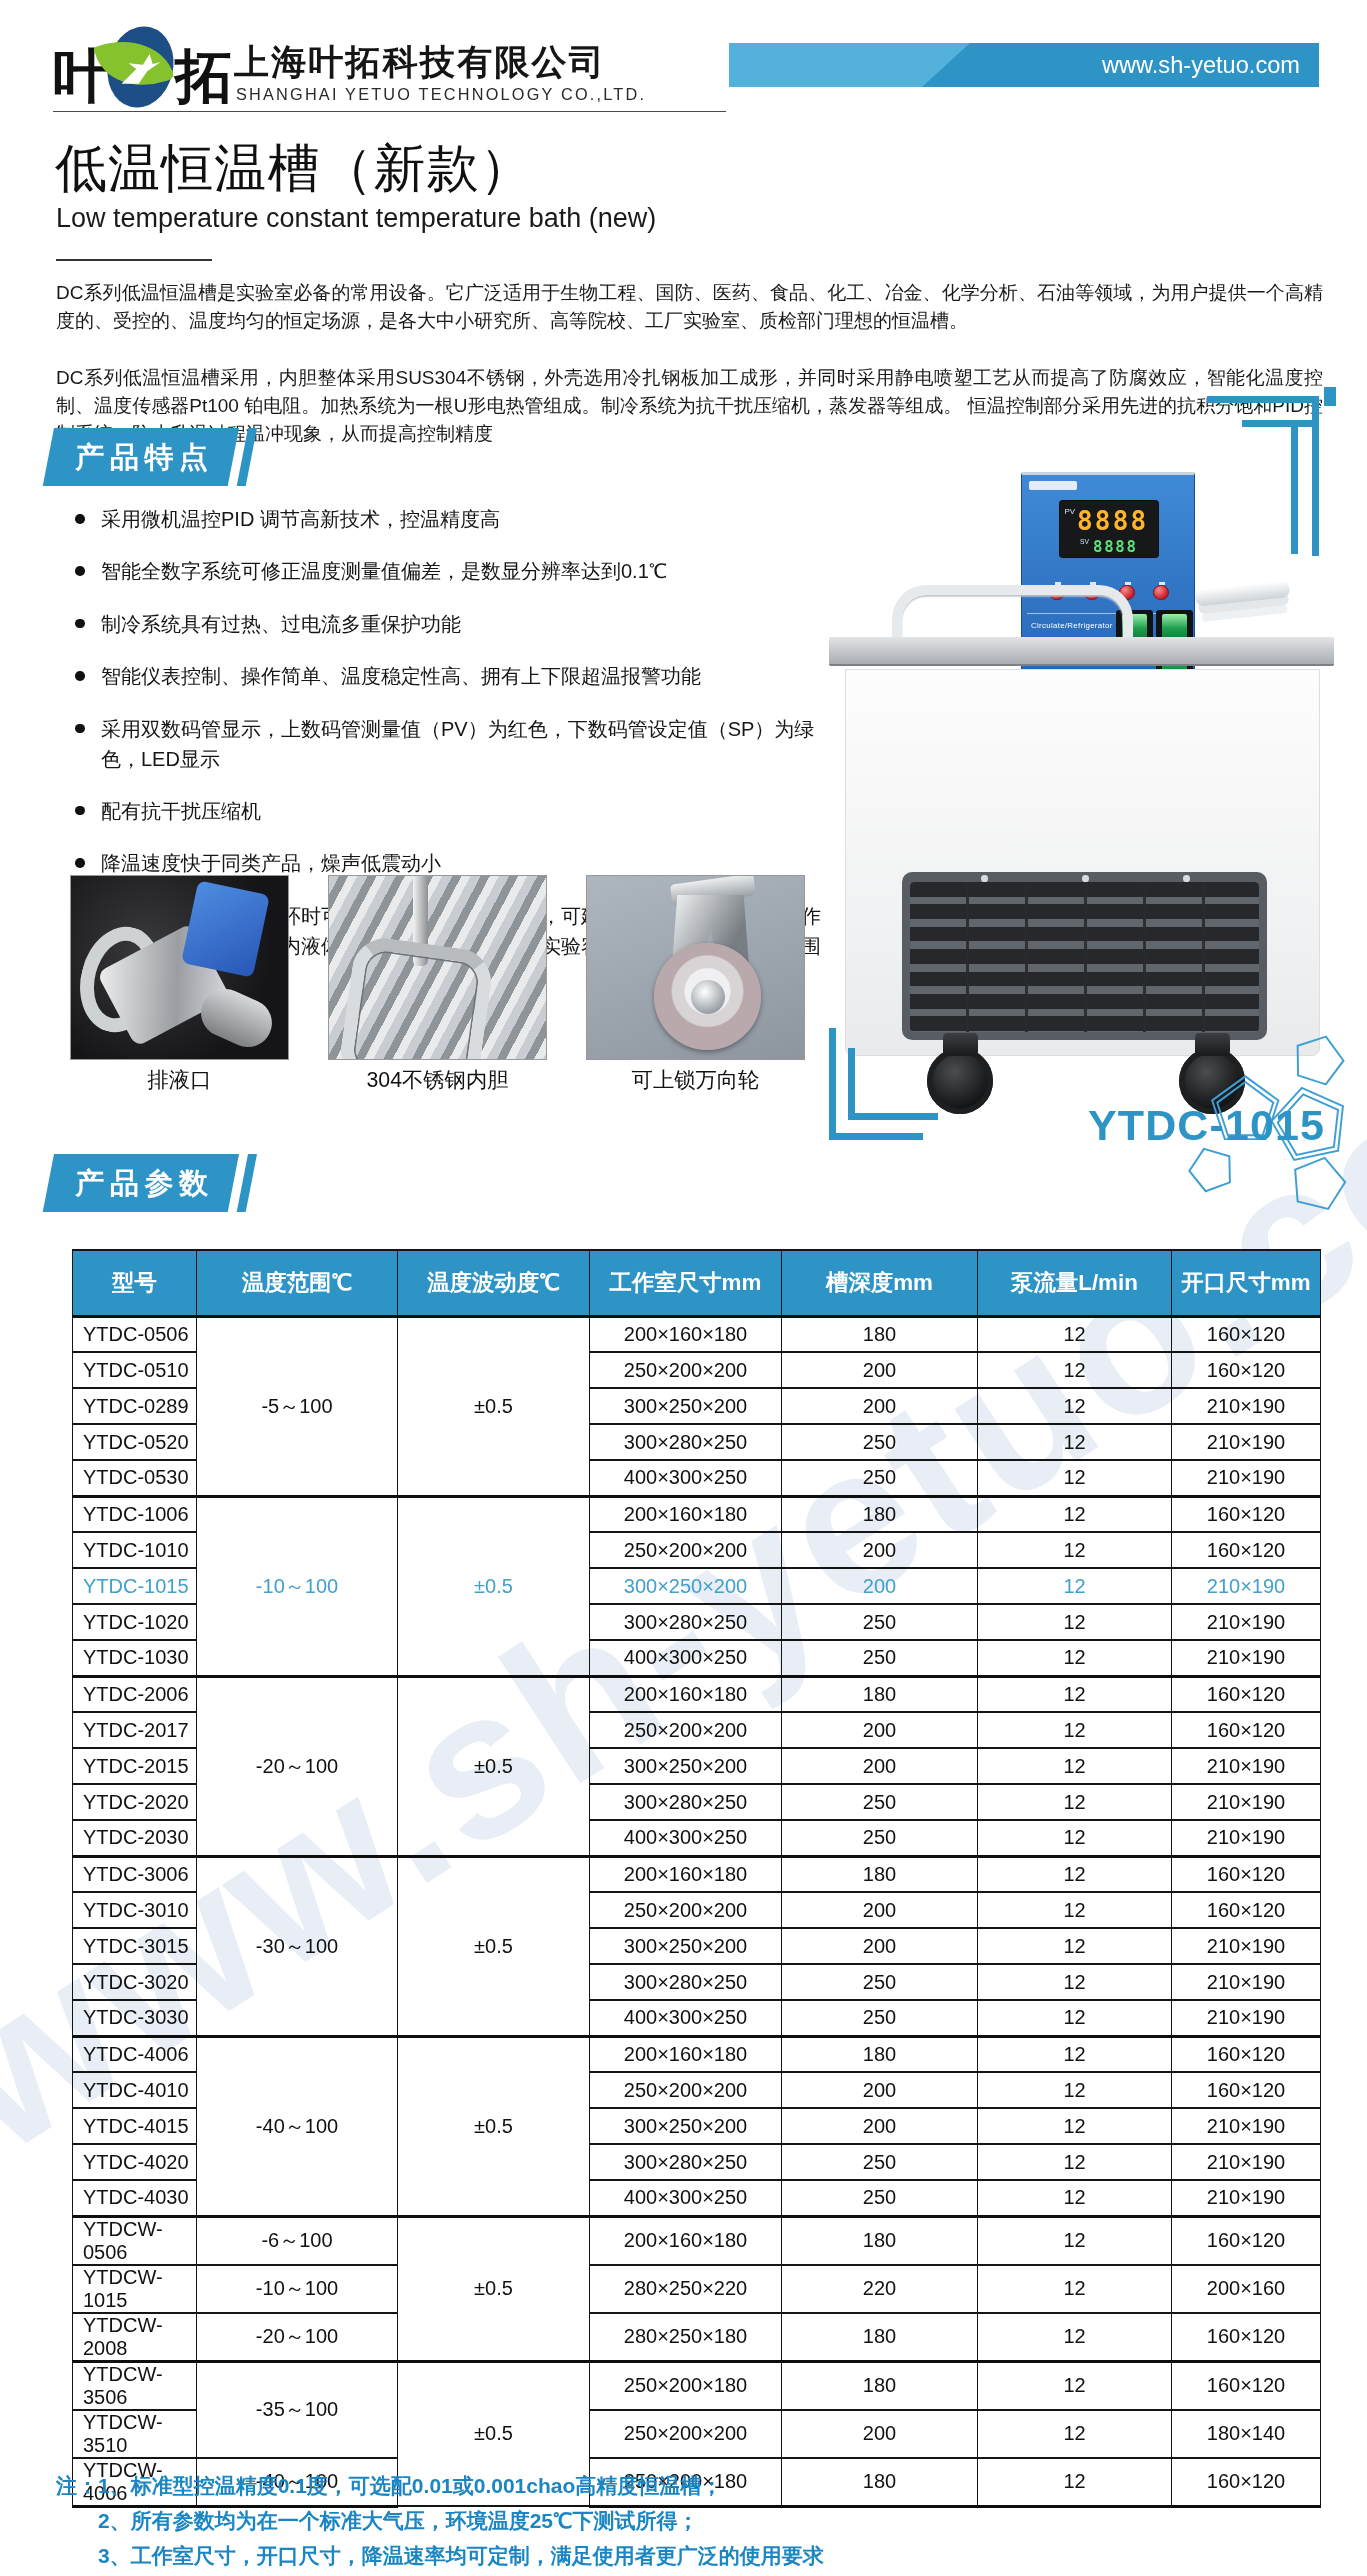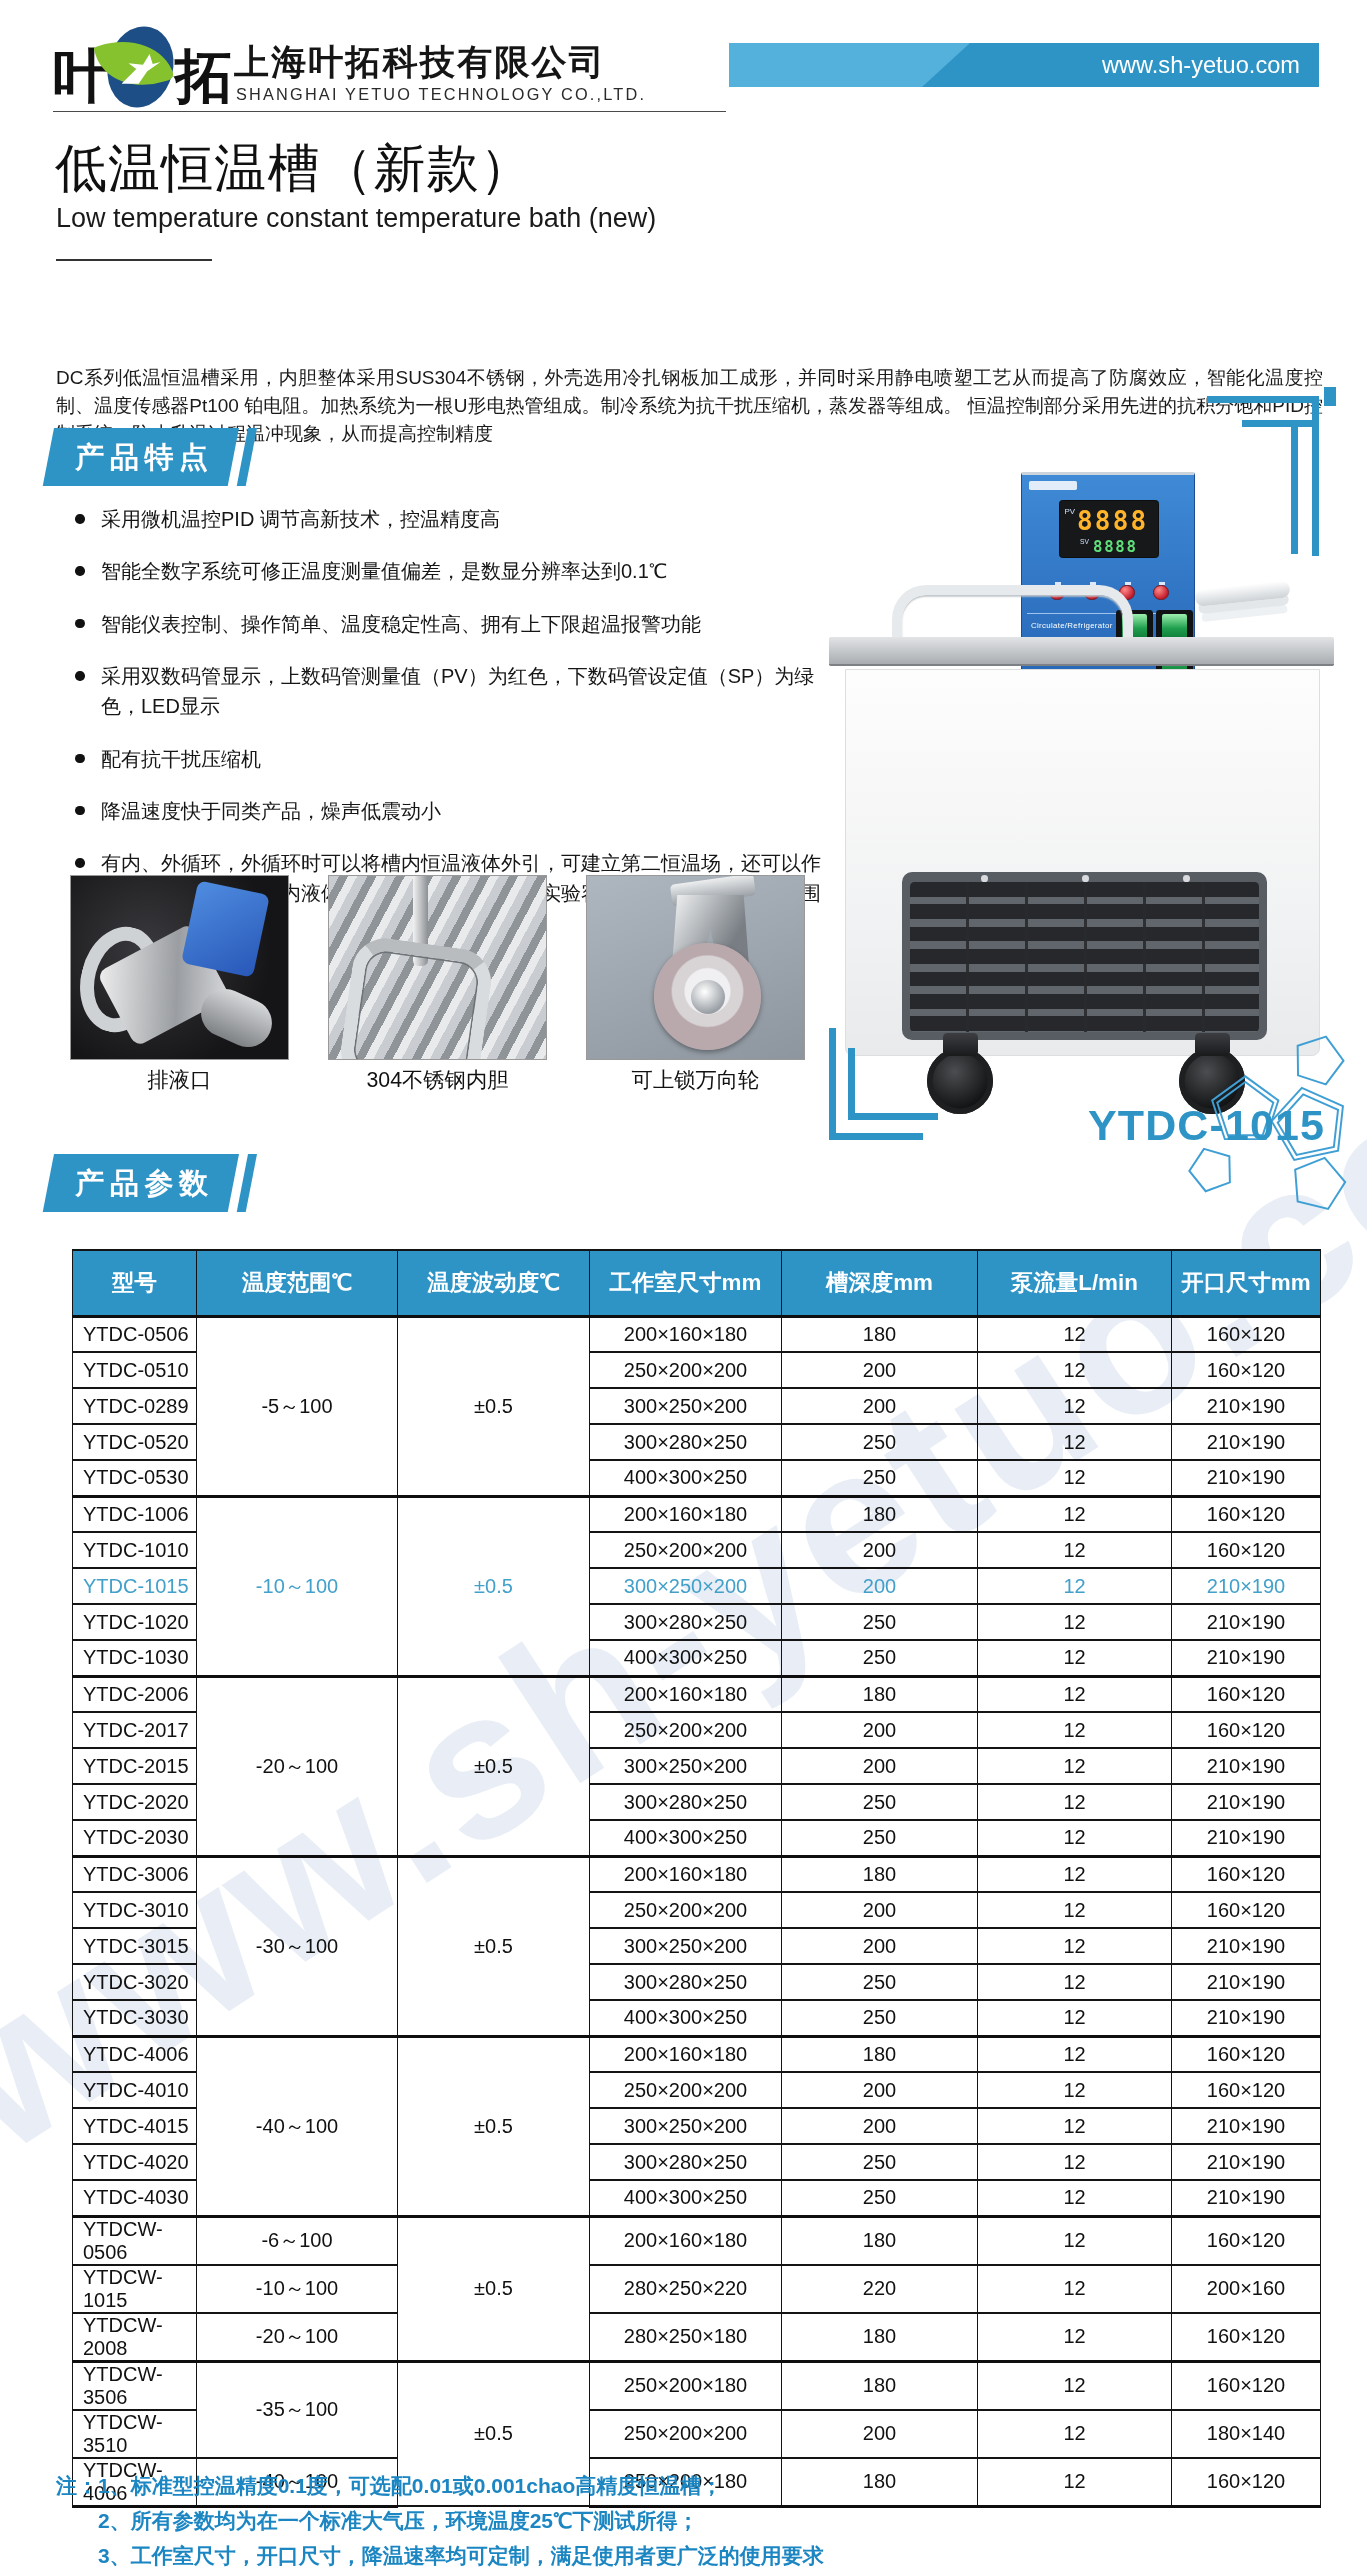--- a/index.html
+++ b/index.html
@@ -168,30 +168,32 @@
 
   <div id="site-ribbon" class="layer">
     <div id="site-ribbon-light"></div>
     <div id="site-url">www.sh-yetuo.com</div>
   </div>
 
   <div id="page-title" class="layer">低温恒温槽（新款）</div>
   <div id="page-subtitle" class="layer">Low temperature constant temperature bath (new)</div>
   <div id="title-underline" class="layer"></div>
 
+  <div id="intro-p1" class="layer intro-para">DC系列低温恒温槽是实验室必备的常用设备。它广泛适用于生物工程、国防、医药、食品、化工、冶金、化学分析、石油等领域，为用户提供一个高精度的、受控的、温度均匀的恒定场源，是各大中小研究所、高等院校、工厂实验室、质检部门理想的恒温槽。</div>
   <div id="intro-p2" class="layer intro-para">DC系列低温恒温槽采用，内胆整体采用SUS304不锈钢，外壳选用冷扎钢板加工成形，并同时采用静电喷塑工艺从而提高了防腐效应，智能化温度控制、温度传感器Pt100 铂电阻。加热系统为一根U形电热管组成。制冷系统为抗干扰压缩机，蒸发器等组成。 恒温控制部分采用先进的抗积分饱和PID控制系统，防止升温过程温冲现象，从而提高控制精度</div>
 
   <div id="features-badge" class="layer badge">
     <div class="badge-main"></div>
     <div class="badge-stripe"></div>
     <div class="badge-label">产品特点</div>
   </div>
   <div id="features-list" class="layer">
       <div class="feature-item"><span class="dot"></span><span>采用微机温控PID 调节高新技术，控温精度高</span></div>
       <div class="feature-item"><span class="dot"></span><span>智能全数字系统可修正温度测量值偏差，是数显分辨率达到0.1℃</span></div>
+      <div class="feature-item"><span class="dot"></span><span>制冷系统具有过热、过电流多重保护功能</span></div>
       <div class="feature-item"><span class="dot"></span><span>智能仪表控制、操作简单、温度稳定性高、拥有上下限超温报警功能</span></div>
       <div class="feature-item"><span class="dot"></span><span>采用双数码管显示，上数码管测量值（PV）为红色，下数码管设定值（SP）为绿色，LED显示</span></div>
       <div class="feature-item"><span class="dot"></span><span>配有抗干扰压缩机</span></div>
       <div class="feature-item"><span class="dot"></span><span>降温速度快于同类产品，燥声低震动小</span></div>
       <div class="feature-item"><span class="dot"></span><span>有内、外循环，外循环时可以将槽内恒温液体外引，可建立第二恒温场，还可以作为冷源（热源）把槽内液体外引，可以恒定槽外部实验容器的温度，扩展使用范围</span></div>
     </div>
 
   <div id="photo-1" class="photo layer">
     <div class="p1-hook"></div>
     <div class="p1-body"></div>

